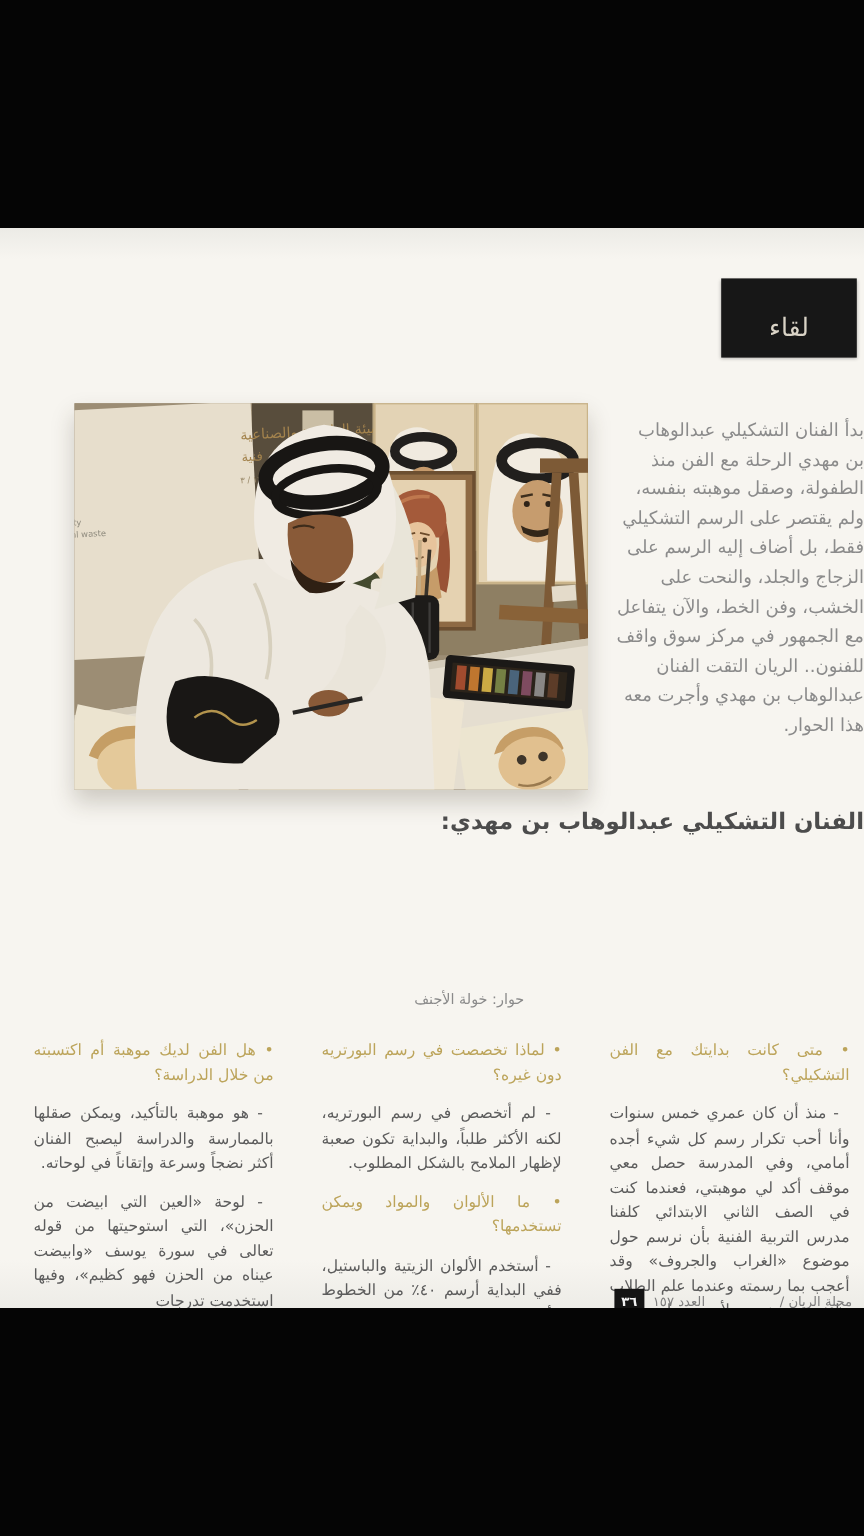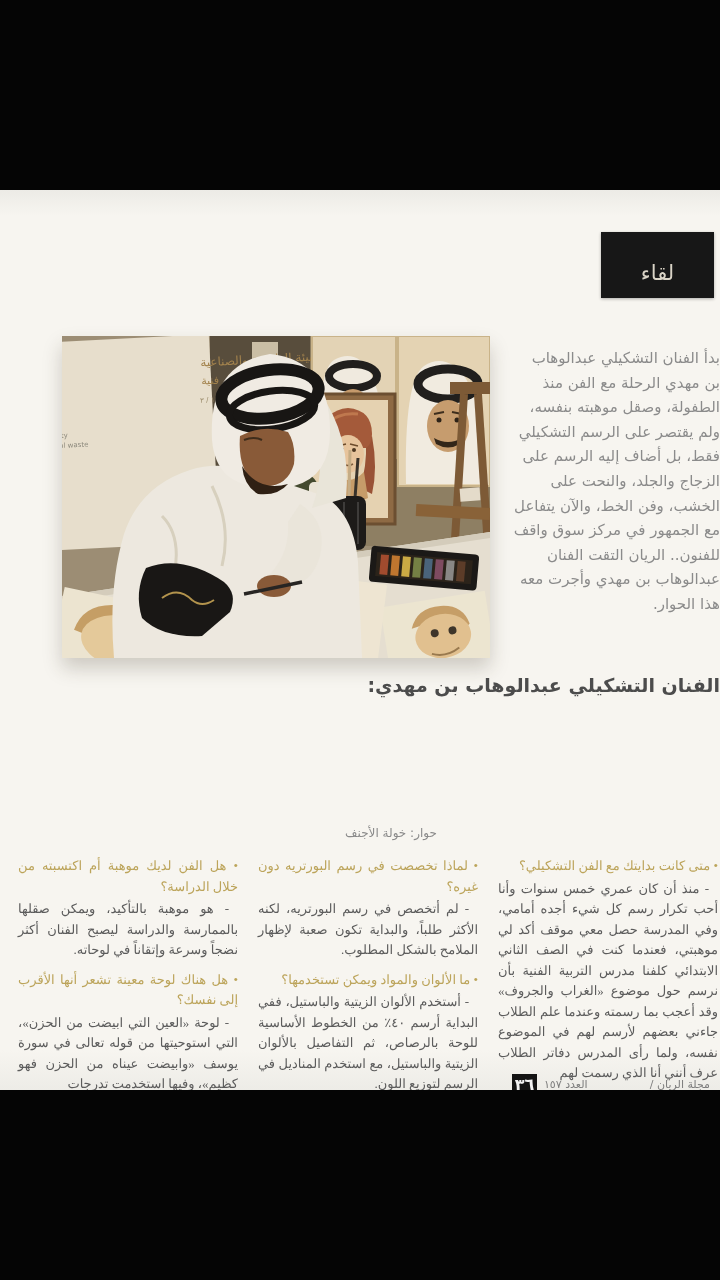--- a/index.html
+++ b/index.html
@@ -51,34 +51,34 @@
   .byline {
     position: absolute; top: 636px; right: 14px; left: 60px; text-align: center;
     font-size: 12px; color: #8a8a8a;
   }
 
   .cols {
     position: absolute; top: 664px; left: 16px; right: 16px;
     display: flex; gap: 16px;
   }
   .col { flex: 1; font-size: 13px; line-height: 1.58; color: #5c5c5c; text-align: justify; }
-  .col p { margin: 2px; font-family: Liberation Serif, serif; }
+  .col p { margin: 12px; }
   .col p.q { color: #bca45a; margin-bottom: 2px; }
   .col p.a { margin-bottom: 9px; text-indent: 9px; }
 
   .footer {
     position: absolute; top: 866px; right: 26px;
     display: flex; align-items: center; gap: 7px;
     font-size: 11px; color: #7d7d7d;
   }
   .footer .fd { color: #bca45a; margin-top: 44px; }
   .footer .pnum {
     background: #141414; color: #f2f2f2; width: 25px; height: 21px;
     display: flex; align-items: center; justify-content: center;
-    font-size: 16px; font-weight: bold;
+    font-size: 11px; font-weight: bold;
   }
 </style>
 </head>
 <body>
 
 <div class="letterbox top"></div>
 
 <div class="page">
 
   <div class="liqa">
@@ -247,21 +247,20 @@
     </div>
     <div class="col">
       <p class="q">• لماذا تخصصت في رسم البورتريه دون غيره؟</p>
       <p class="a">- لم أتخصص في رسم البورتريه، لكنه الأكثر طلباً، والبداية تكون صعبة لإظهار الملامح بالشكل المطلوب.</p>
       <p class="q">• ما الألوان والمواد ويمكن تستخدمها؟</p>
       <p class="a">- أستخدم الألوان الزيتية والباستيل، ففي البداية أرسم ٤٠٪ من الخطوط الأساسية للوحة بالرصاص، ثم التفاصيل بالألوان الزيتية والباستيل، مع استخدم المناديل في الرسم لتوزيع اللون.</p>
     </div>
     <div class="col">
       <p class="q">• هل الفن لديك موهبة أم اكتسبته من خلال الدراسة؟</p>
       <p class="a">- هو موهبة بالتأكيد، ويمكن صقلها بالممارسة والدراسة ليصبح الفنان أكثر نضجاً وسرعة وإتقاناً في لوحاته.</p>
-      <p class="q">• هل هناك لوحة معينة تشعر أنها الأقرب إلى نفسك؟</p>
       <p class="a">- لوحة «العين التي ابيضت من الحزن»، التي استوحيتها من قوله تعالى في سورة يوسف «وابيضت عيناه من الحزن فهو كظيم»، وفيها استخدمت تدرجات</p>
     </div>
   </div>
 
   <div class="footer">
     <span>مجلة الريان /</span>
     <span class="fd">يوليو ٢٠١٤</span>
     <span>العدد ١٥٧</span>
     <span class="pnum">٣٦</span>
   </div>

